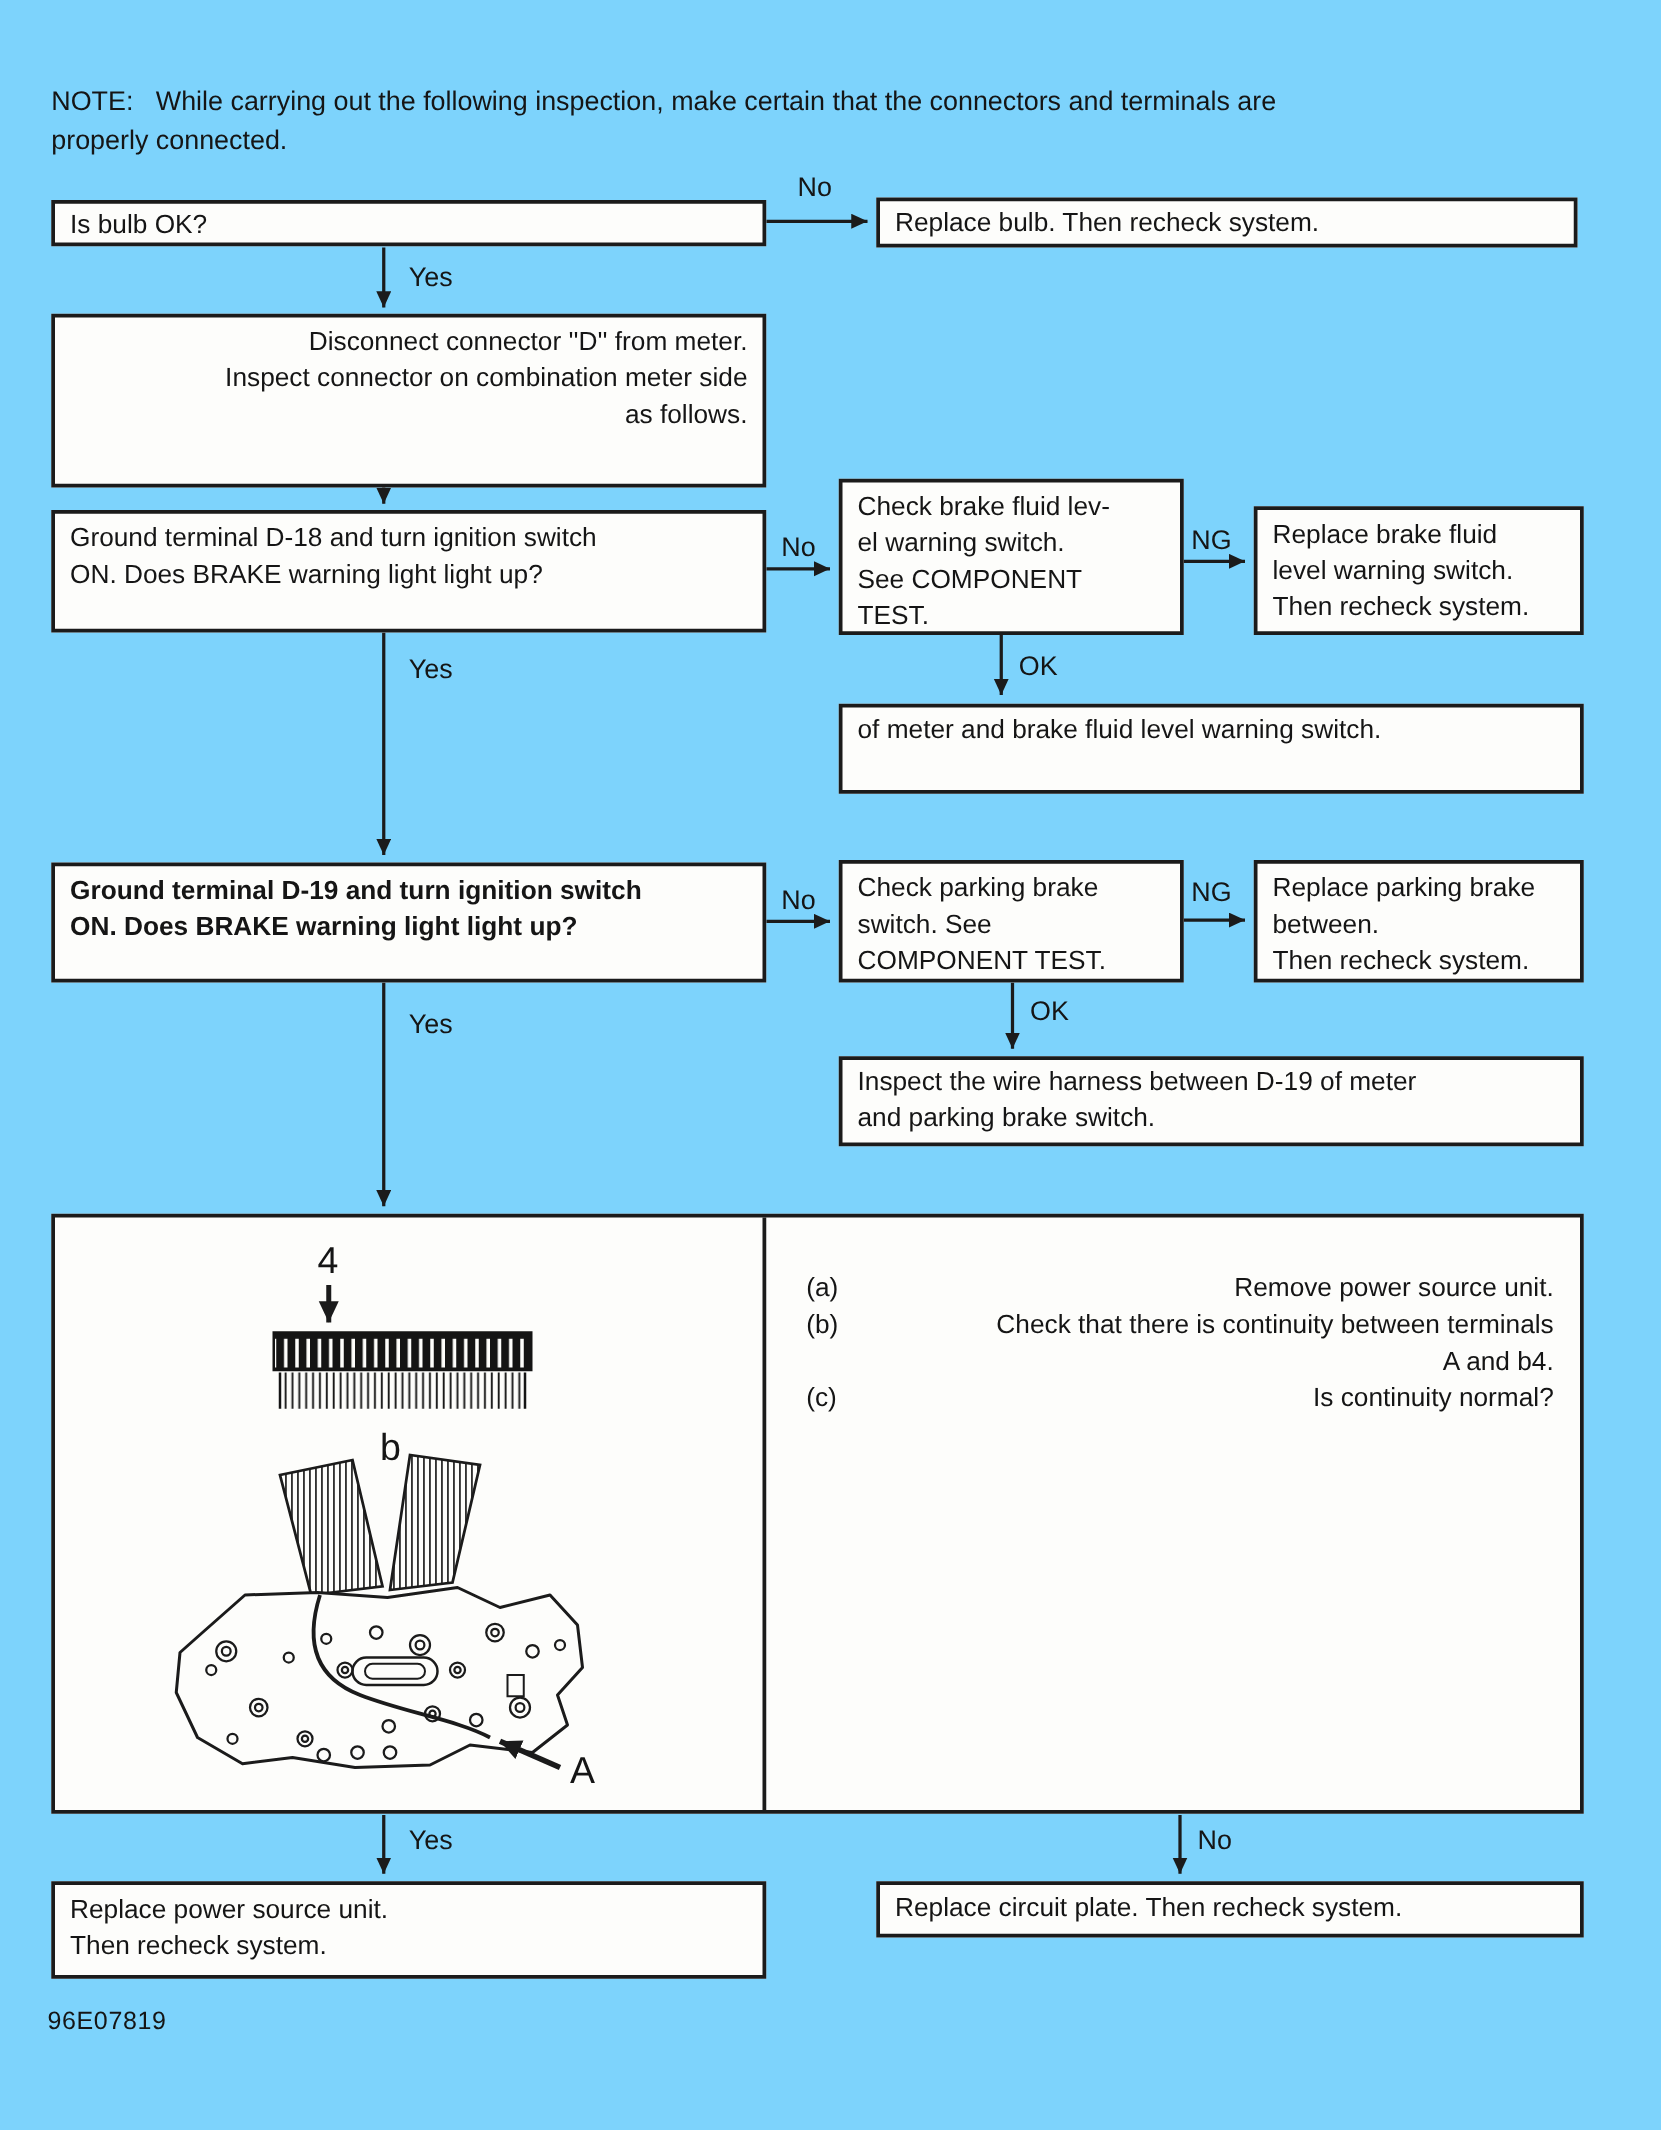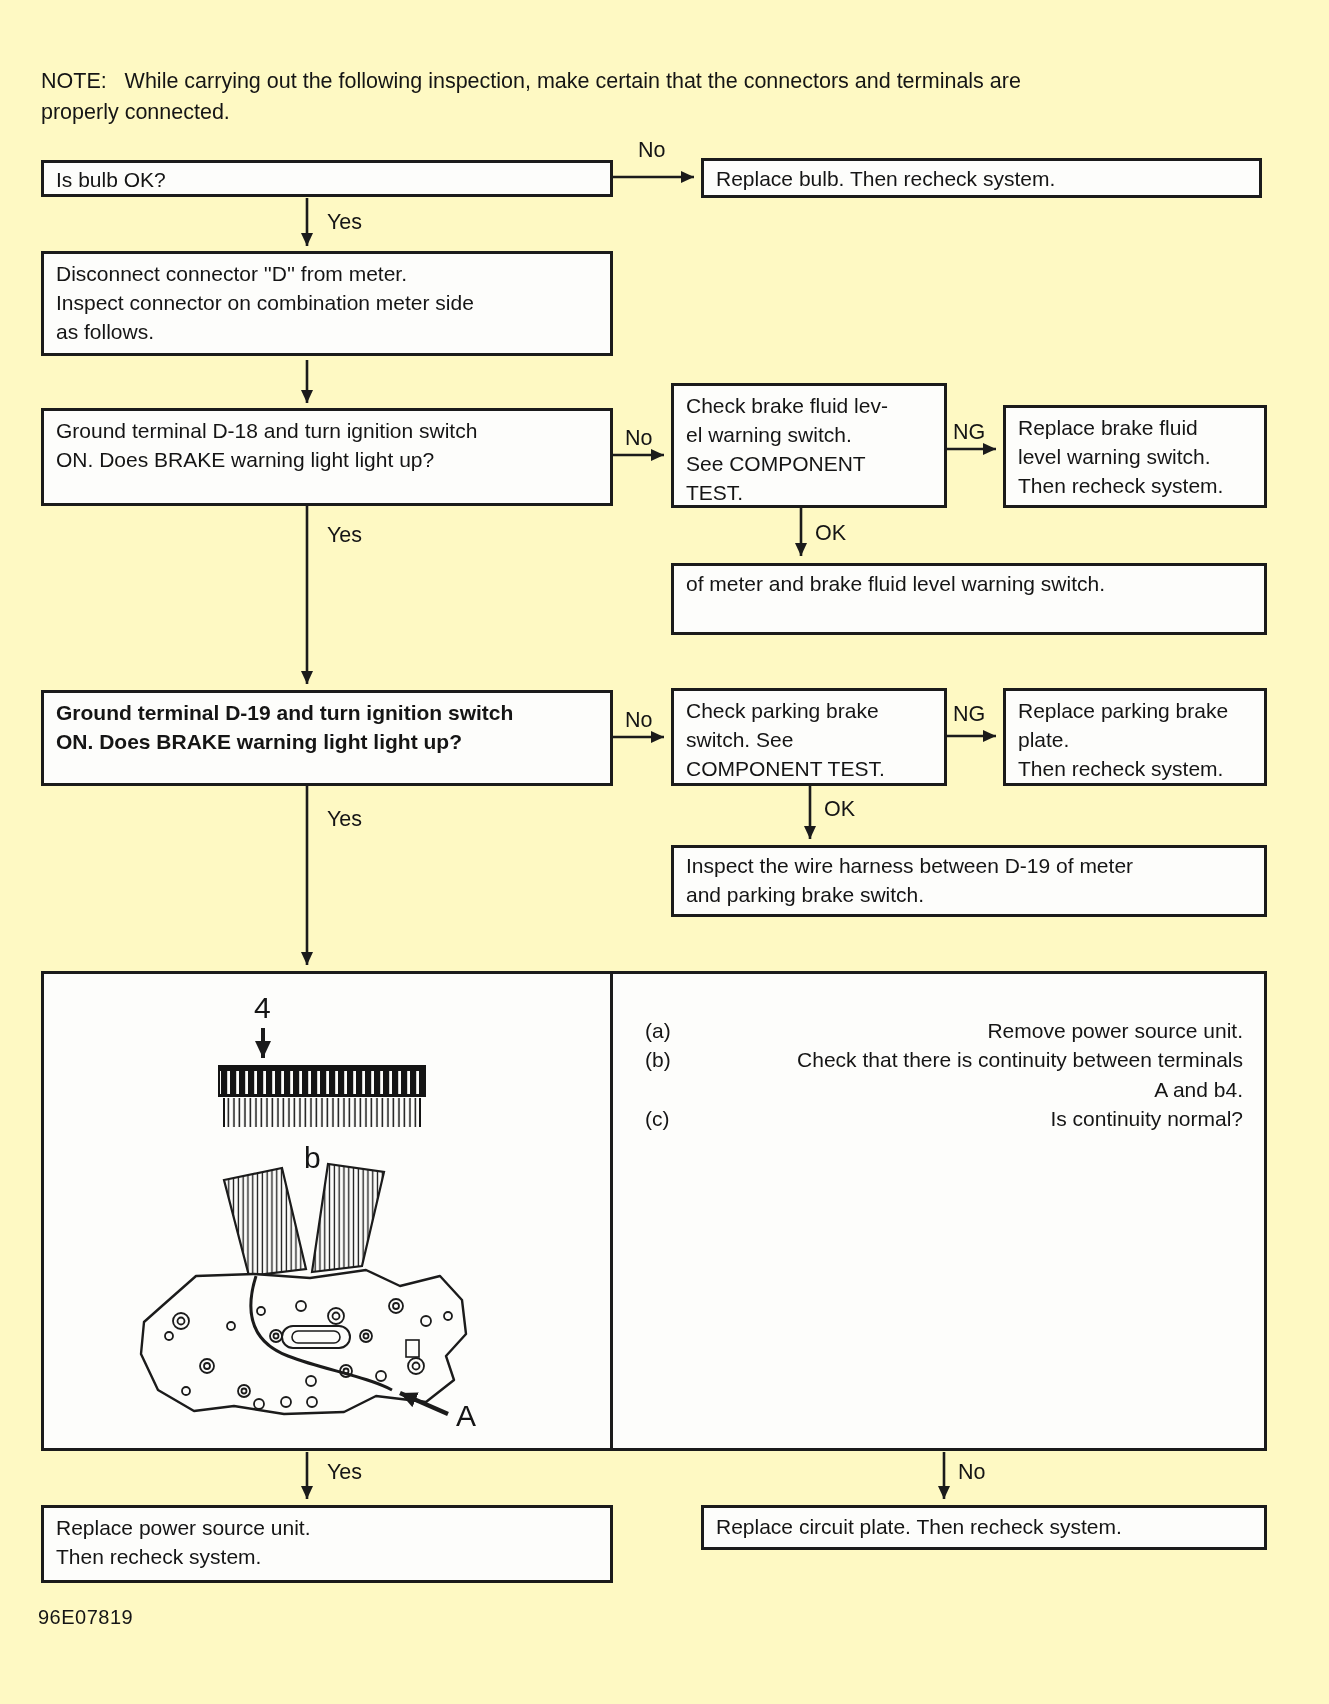--- a/index.html
+++ b/index.html
@@ -1,26 +1,26 @@
 <!DOCTYPE html>
 <html><head>
 <meta charset="utf-8">
 <style>
   * { margin:0; padding:0; box-sizing:border-box; }
   html,body { background:#ffffff; }
   body { font-family:"Liberation Sans", sans-serif; color:#151515; }
-  .page { position:relative; width:1329px; height:1704px; background:#fef9c3; overflow:hidden;padding-left:40px; }
+  .page { position:relative; width:1329px; height:1704px; background:#7dd3fc; overflow:hidden;padding-left:40px; }
 
   .note { position:absolute; left:41px; top:66px; width:1250px; font-size:21.5px; line-height:1.45; white-space:pre-wrap; }
 
   .box { position:absolute; border:3px solid #1b1b1b; padding:6px 12px; font-size:21px; line-height:1.38; background:#fdfdfb; }
 
   .b-isbulb        { left:41px;  top:160px;  width:572px;  height:37px;  padding-top:3px; }
   .b-replacebulb   { left:701px; top:158px;  width:561px;  height:40px;  padding-top:4px; }
-  .b-disconnect    { left:41px;  top:251px;  width:572px;  height:105px; }
+  .b-disconnect    { left:41px;  top:251px;  width:572px;  height:139px;text-align:right; }
   .b-d18           { left:41px;  top:408px;  width:572px;  height:98px; }
   .b-checkfluid    { left:671px; top:383px;  width:276px;  height:125px; }
   .b-replacefluid  { left:1003px;top:405px;  width:264px;  height:103px; }
   .b-inspectd18    { left:671px; top:563px;  width:596px;  height:72px;  padding-top:4px; }
   .b-d19           { left:41px;  top:690px;  width:572px;  height:96px;font-weight:bold; }
   .b-checkpark     { left:671px; top:688px;  width:276px;  height:98px; }
   .b-replacepark   { left:1003px;top:688px;  width:264px;  height:98px; }
   .b-inspectd19    { left:671px; top:845px;  width:596px;  height:72px;  padding-top:4px; }
   .b-big           { left:41px;  top:971px;  width:1226px; height:480px; padding:0; display:flex; }
   .b-replacepower  { left:41px;  top:1505px; width:572px;  height:78px; }
@@ -139,21 +139,21 @@
   </div>
 
   <div class="box b-checkpark">
     <div>Check parking brake</div>
     <div>switch. See</div>
     <div>COMPONENT TEST.</div>
   </div>
 
   <div class="box b-replacepark">
     <div>Replace parking brake</div>
-    <div>plate.</div>
+    <div>between.</div>
     <div>Then recheck system.</div>
   </div>
 
   <div class="box b-inspectd19">
     <div>Inspect the wire harness between D-19 of meter</div>
     <div>and parking brake switch.</div>
   </div>
 
   <div class="box b-big">
     <div class="big-left">

